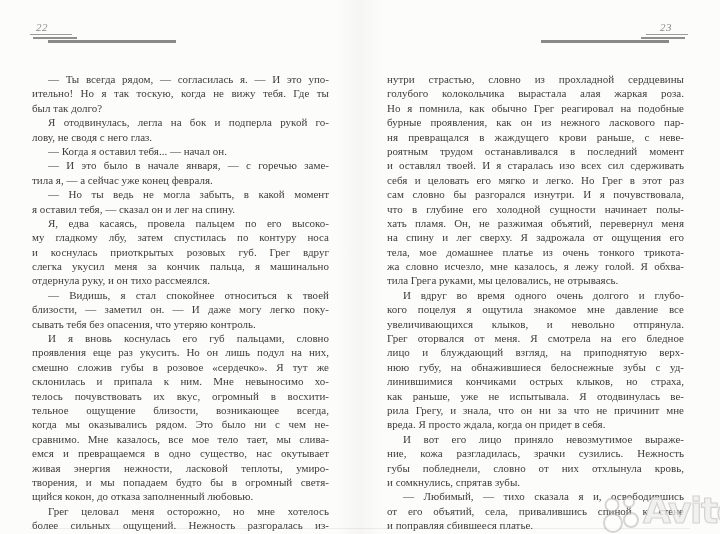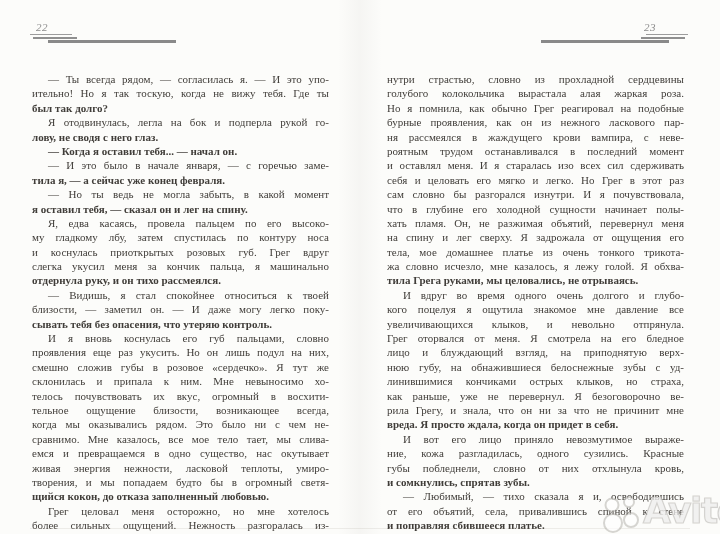--- a/index.html
+++ b/index.html
@@ -16,40 +16,40 @@
   .page-edge-line{
     position:absolute;left:30px;top:528px;width:660px;height:1px;
     background:rgba(150,140,125,0.14);
   }
   
   .pagenum{
     position:absolute;top:21px;font-size:11px;font-style:italic;
     color:#8b8b8b;letter-spacing:0.5px;
   }
   #pagenum-left{left:36px;}
-  #pagenum-right{left:644px;}
+  #pagenum-right{left:660px;}
   .rule{position:absolute;background:#9c9c9c;}
   #l-rule1{left:30px;top:34px;width:42px;height:1px;}
   #l-rule2{left:33px;top:37px;width:44px;height:1.5px;background:#8f8f8f;}
   #l-rule3{left:48px;top:40px;width:128px;height:2.5px;background:#898989;}
   #r-rule1{left:646px;top:34px;width:42px;height:1px;}
   #r-rule2{left:641px;top:37px;width:44px;height:1.5px;background:#8f8f8f;}
   #r-rule3{left:541px;top:40px;width:128px;height:2.5px;background:#898989;}
   
   .page-text{
     position:absolute;top:72px;width:297px;
     color:#403d39;font-size:11px;line-height:14.4px;
   }
   #left-text{left:32px;}
   #right-text{left:387px;}
   .line{
     white-space:nowrap;overflow:hidden;height:14.4px;
     text-align:justify;text-align-last:justify;
   }
-  .line.end{text-align-last:left;font-weight:bold;}
+  .line.end{text-align-last:left;}
   .line.indent{text-indent:16px;}
   
   .watermark{
     position:absolute;left:601px;top:489px;
     display:flex;align-items:flex-start;
   }
   .wm-logo{width:40px;height:42px;margin-top:5px;}
   .wm-logo circle{
     fill:rgba(255,255,255,0.65);
     stroke:rgba(150,147,140,0.38);
@@ -113,43 +113,43 @@
       <div class="line">творения, и мы попадаем будто бы в огромный светя-</div>
       <div class="line end">щийся кокон, до отказа заполненный любовью.</div>
       <div class="line indent">Грег целовал меня осторожно, но мне хотелось</div>
       <div class="line">более сильных ощущений. Нежность разгоралась из-</div>
     </div>
   <div class="page-text" id="right-text">
       <div class="line">нутри страстью, словно из прохладной сердцевины</div>
       <div class="line">голубого колокольчика вырастала алая жаркая роза.</div>
       <div class="line">Но я помнила, как обычно Грег реагировал на подобные</div>
       <div class="line">бурные проявления, как он из нежного ласкового пар-</div>
-      <div class="line">ня рассмеялся в жаждущего крови вампира, с неве-</div>
+      <div class="line">ня превращался в жаждущего крови раньше, с неве-</div>
       <div class="line">роятным трудом останавливался в последний момент</div>
-      <div class="line">и оставлял меня. И я старалась изо всех сил сдерживать</div>
+      <div class="line">и оставлял твоей. И я старалась изо всех сил сдерживать</div>
       <div class="line">себя и целовать его мягко и легко. Но Грег в этот раз</div>
       <div class="line">сам словно бы разгорался изнутри. И я почувствовала,</div>
       <div class="line">что в глубине его холодной сущности начинает полы-</div>
       <div class="line">хать пламя. Он, не разжимая объятий, перевернул меня</div>
       <div class="line">на спину и лег сверху. Я задрожала от ощущения его</div>
       <div class="line">тела, мое домашнее платье из очень тонкого трикота-</div>
       <div class="line">жа словно исчезло, мне казалось, я лежу голой. Я обхва-</div>
       <div class="line end">тила Грега руками, мы целовались, не отрываясь.</div>
       <div class="line indent">И вдруг во время одного очень долгого и глубо-</div>
       <div class="line">кого поцелуя я ощутила знакомое мне давление все</div>
       <div class="line">увеличивающихся клыков, и невольно отпрянула.</div>
       <div class="line">Грег оторвался от меня. Я смотрела на его бледное</div>
       <div class="line">лицо и блуждающий взгляд, на приподнятую верх-</div>
       <div class="line">нюю губу, на обнажившиеся белоснежные зубы с уд-</div>
       <div class="line">линившимися кончиками острых клыков, но страха,</div>
-      <div class="line">как раньше, уже не перевернул. Я безоговорочно ве-</div>
+      <div class="line">как раньше, уже не испытывала. Я отодвинулась ве-</div>
       <div class="line">рила Грегу, и знала, что он ни за что не причинит мне</div>
       <div class="line end">вреда. Я просто ждала, когда он придет в себя.</div>
       <div class="line indent">И вот его лицо приняло невозмутимое выраже-</div>
-      <div class="line">ние, кожа разгладилась, одного сузились. Красные</div>
+      <div class="line">ние, кожа разгладилась, зрачки сузились. Нежность</div>
       <div class="line">губы побледнели, словно от них отхлынула кровь,</div>
       <div class="line end">и сомкнулись, спрятав зубы.</div>
       <div class="line indent">— Любимый, — тихо сказала я и, освободившись</div>
       <div class="line">от его объятий, села, привалившись спиной к стене</div>
       <div class="line end">и поправляя сбившееся платье.</div>
     </div>
 
   <div class="page-edge-line"></div>
 
   <div class="watermark">

